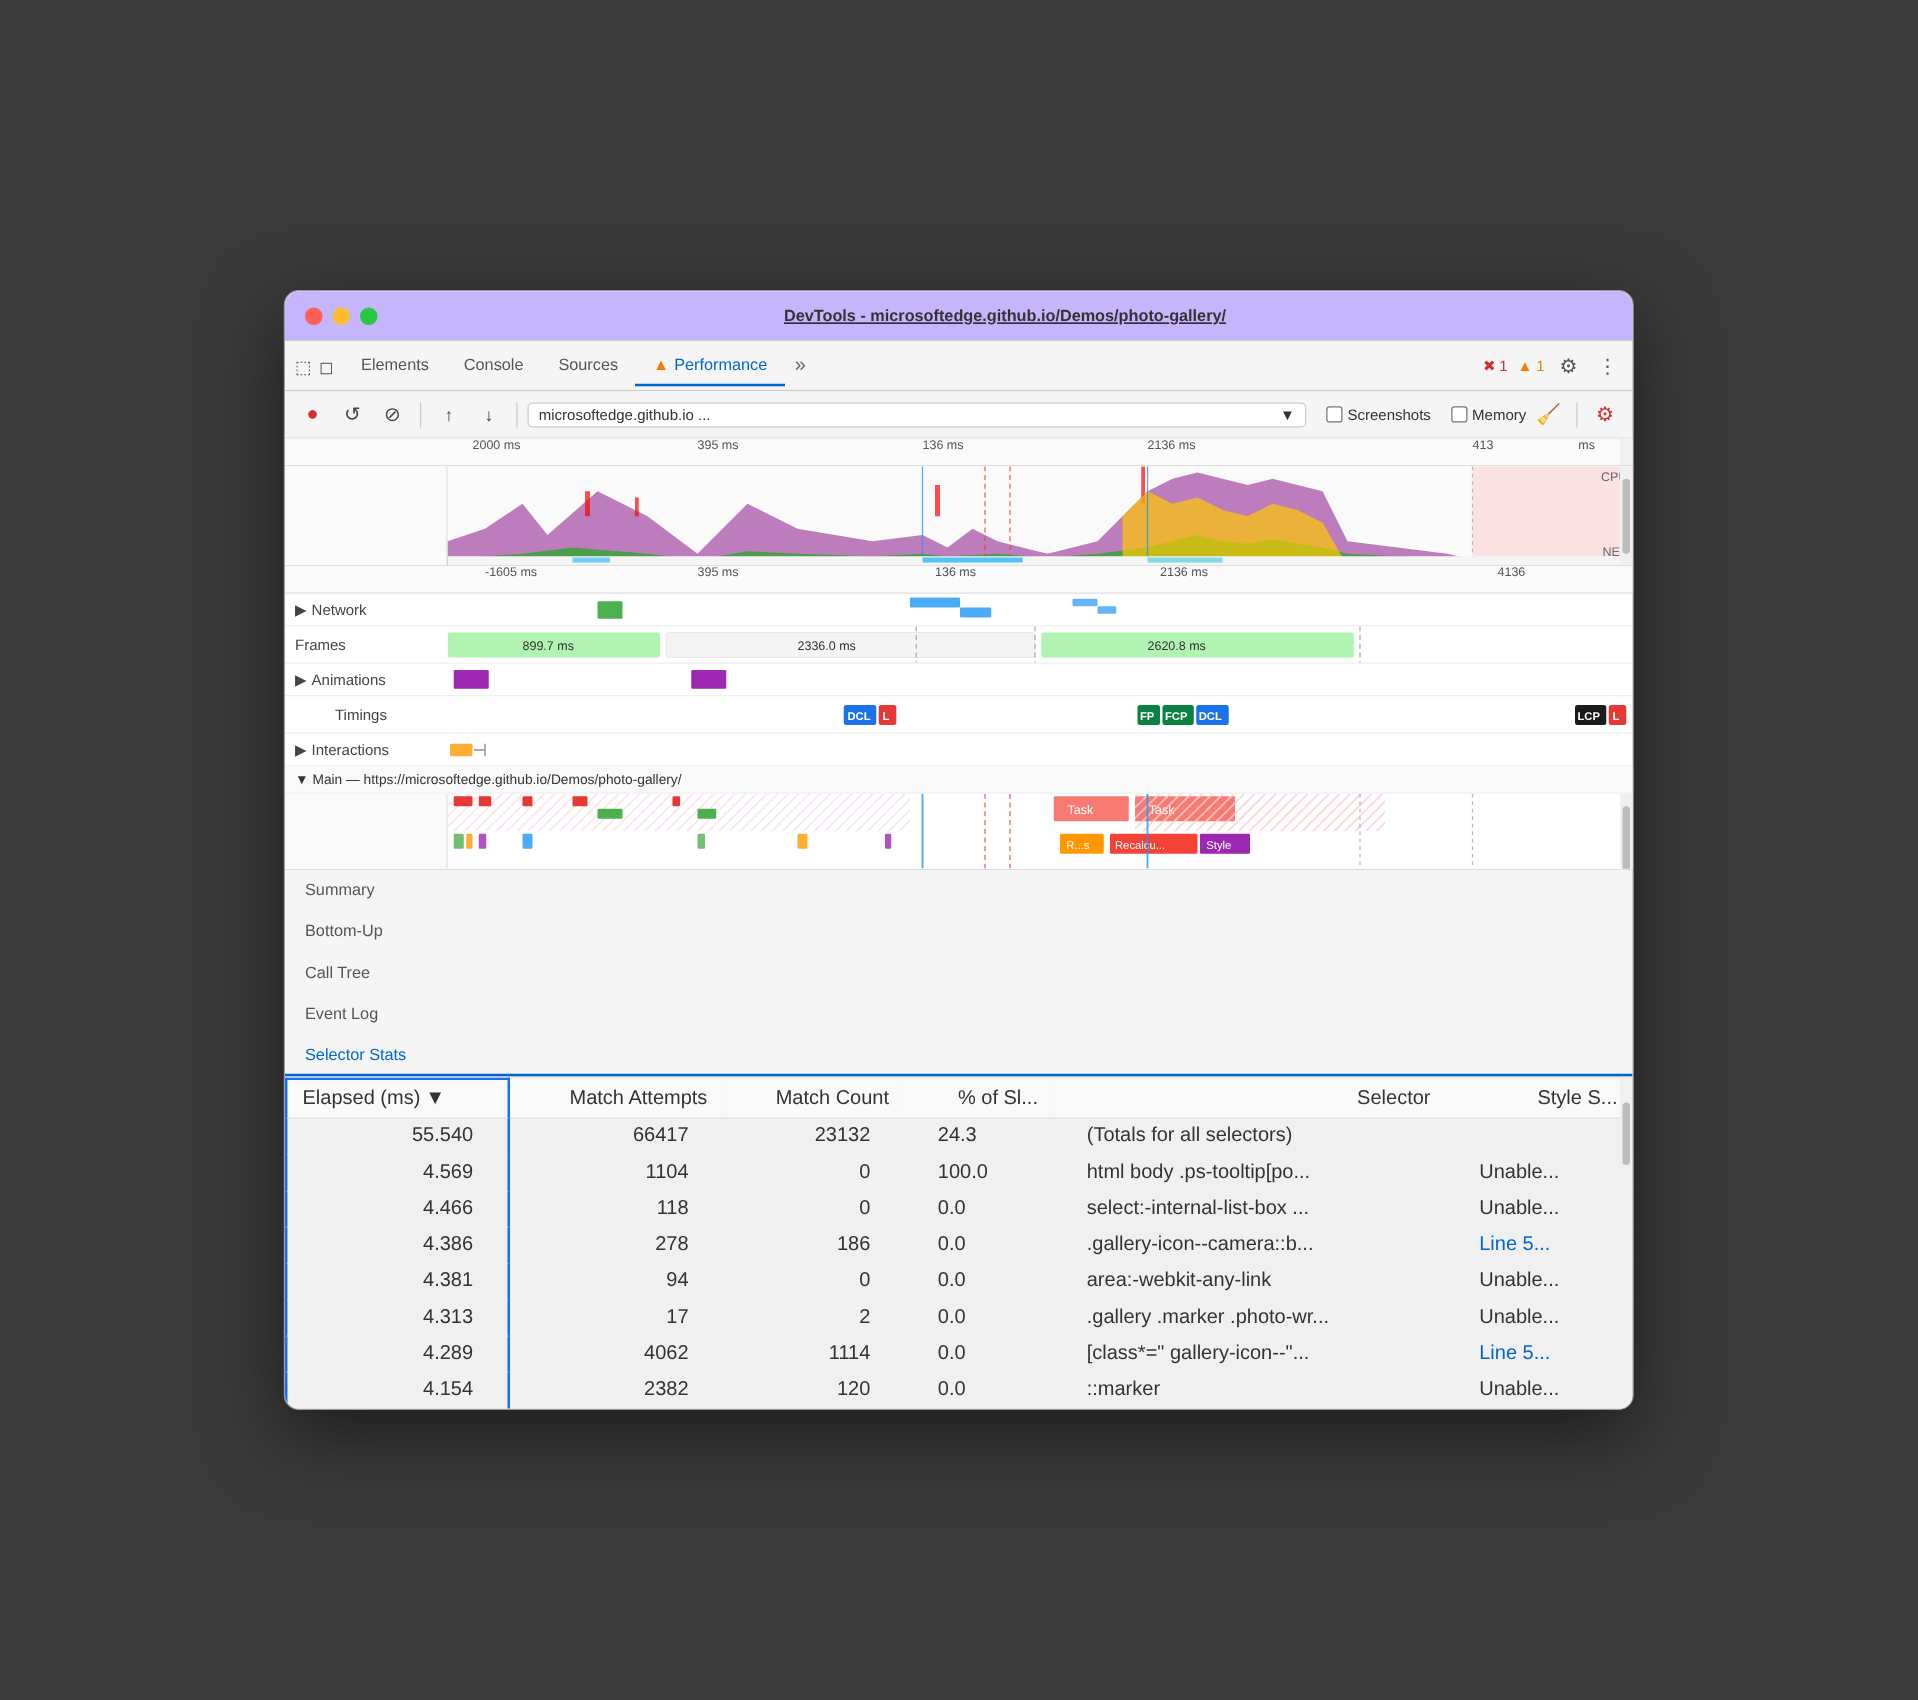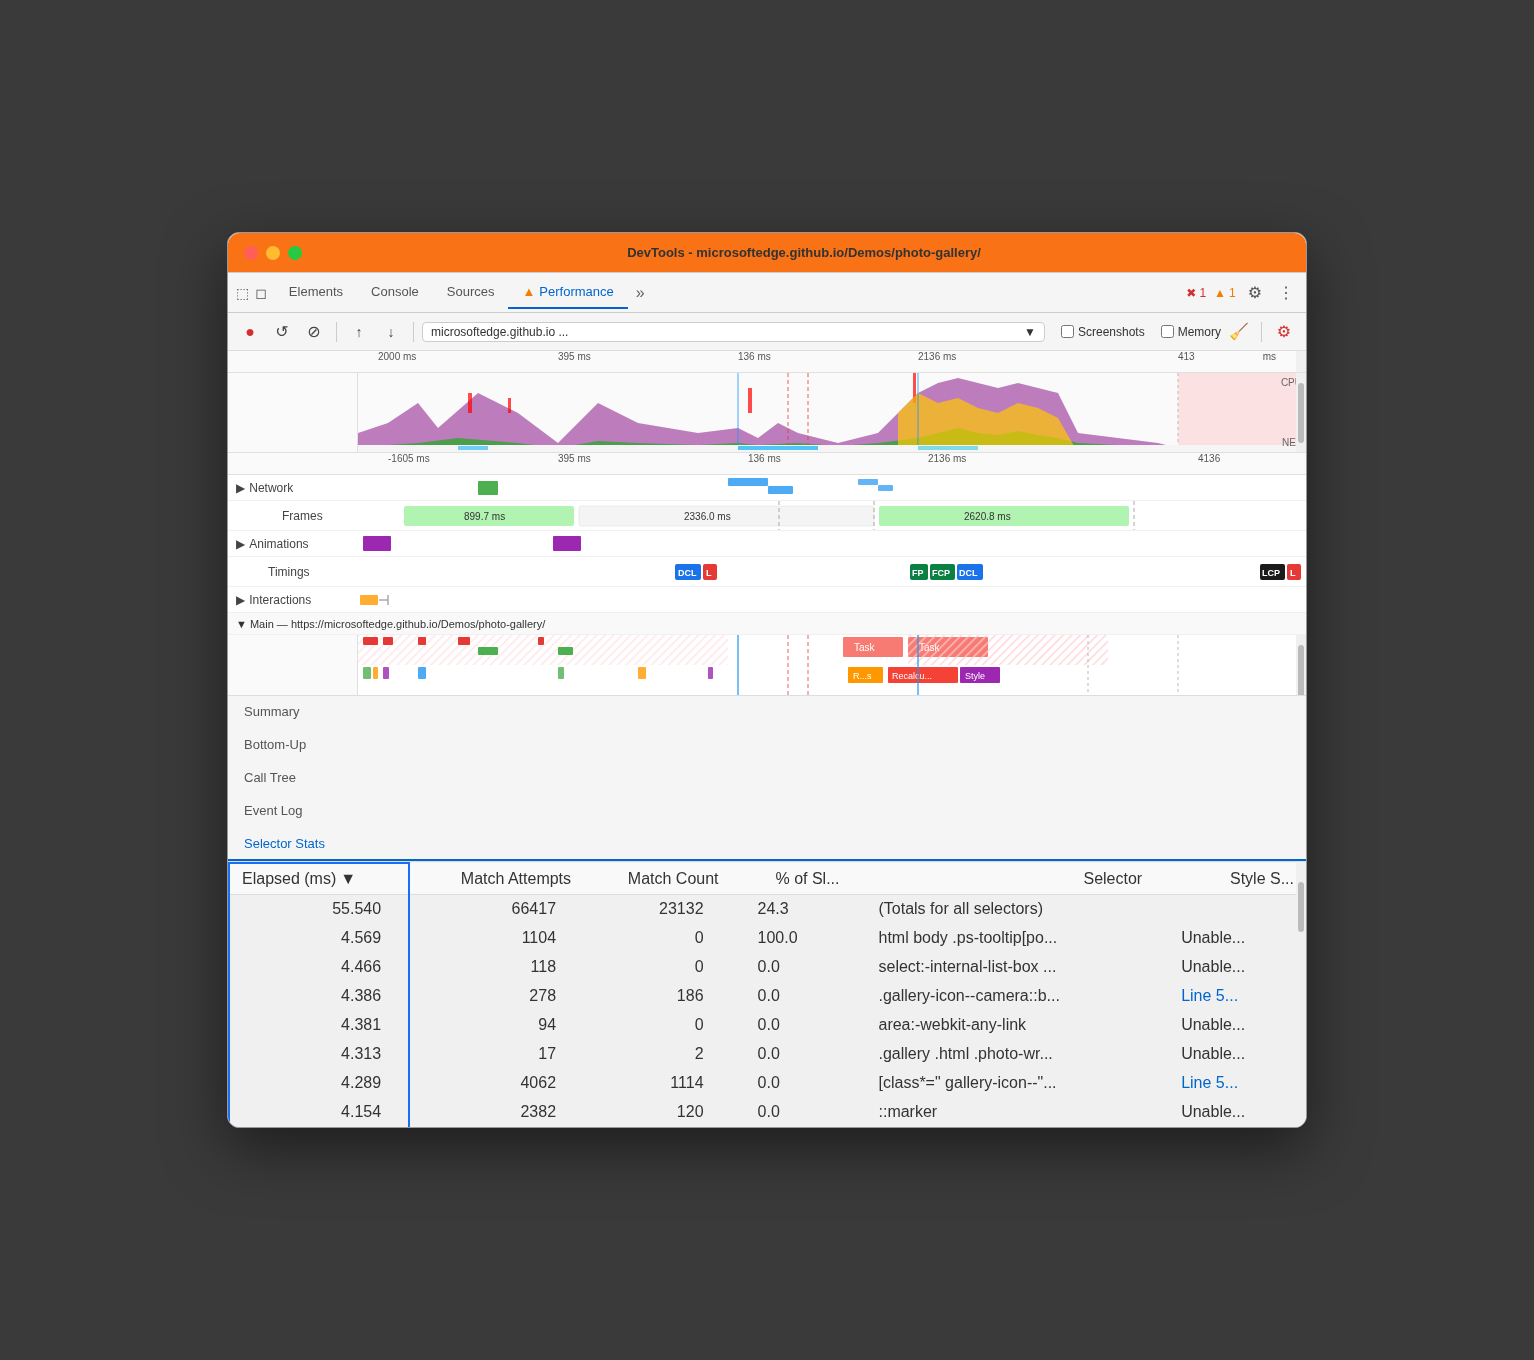--- a/index.html
+++ b/index.html
@@ -15,26 +15,27 @@
     .devtools-window {
       width: 1080px;
       background: #f0f0f0;
       border-radius: 12px;
       box-shadow: 0 20px 60px rgba(0,0,0,0.5);
       overflow: hidden;
       border: 1px solid #999;
     }
     
     .title-bar {
-      background: #f97316;
+      background: #c4b5fd;
       padding: 12px 16px;
       display: flex;
       align-items: center;
       border-bottom: 1px solid #ccc;
       border-radius: 12px 12px 0 0;
+      text-decoration: underline;
     }
     .window-controls {
       display: flex;
       gap: 8px;
       margin-right: 16px;
     }
     .window-btn {
       width: 14px;
       height: 14px;
       border-radius: 50%;
@@ -455,21 +456,21 @@
         <svg width="100%" height="26">
           <rect x="120" y="6" width="20" height="14" fill="#4caf50" rx="1"></rect>
           <rect x="370" y="3" width="40" height="8" fill="#2196f3" rx="1" opacity="0.8"></rect>
           <rect x="410" y="11" width="25" height="8" fill="#2196f3" rx="1" opacity="0.8"></rect>
           <rect x="500" y="4" width="20" height="6" fill="#2196f3" rx="1" opacity="0.7"></rect>
           <rect x="520" y="10" width="15" height="6" fill="#2196f3" rx="1" opacity="0.7"></rect>
         </svg>
       </div>
     </div>
 
-    <div class="row" style="height:30px;padding-left:46px;">
+    <div class="row" style="height:30px;">
       <div class="row-label">Frames</div>
       <div class="row-content">
         <svg width="100%" height="30">
 
           <rect x="0" y="5" width="170" height="20" fill="rgba(144,238,144,0.7)" rx="2"></rect>
           <text x="60" y="19" font-size="10" fill="#333">899.7 ms</text>
 
           <rect x="175" y="5" width="295" height="20" fill="rgba(240,240,240,0.7)" rx="2" stroke="#ddd" stroke-width="0.5"></rect>
           <text x="280" y="19" font-size="10" fill="#333">2336.0 ms</text>
 
@@ -666,21 +667,21 @@
     <td style="text-align:right;">0</td>
     <td>0.0</td>
     <td>area:-webkit-any-link</td>
     <td>Unable...</td>
   </tr>
           <tr>
     <td class="col-elapsed" style="text-align:right;">4.313</td>
     <td style="text-align:right;">17</td>
     <td style="text-align:right;">2</td>
     <td>0.0</td>
-    <td>.gallery .html .photo-wr...</td>
+    <td>.gallery .marker .photo-wr...</td>
     <td>Unable...</td>
   </tr>
           <tr>
     <td class="col-elapsed" style="text-align:right;">4.289</td>
     <td style="text-align:right;">4062</td>
     <td style="text-align:right;">1114</td>
     <td>0.0</td>
     <td>[class*=" gallery-icon--"...</td>
     <td><a href="#" class="selector-link">Line 5...</a></td>
   </tr>

